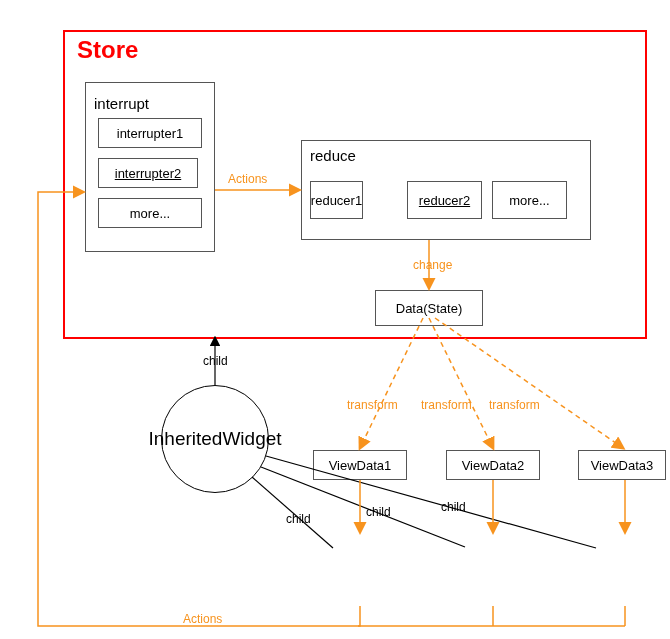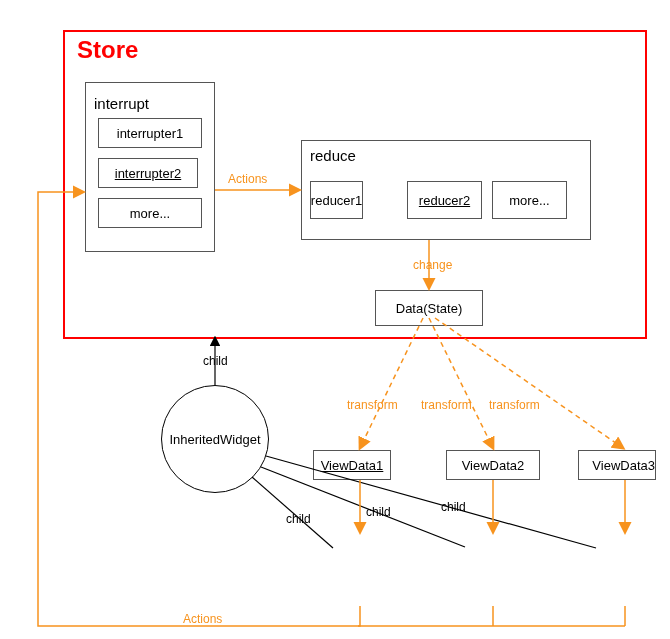--- a/index.html
+++ b/index.html
@@ -48,21 +48,21 @@
   }
   .orange-label { color: #f7931e; }
   .circle {
     position: absolute;
     border: 1px solid #000;
     border-radius: 50%;
     background: #fff;
     display: flex;
     align-items: center;
     justify-content: center;
-    font-size: 13px;
+    font-size: 19px;
     box-sizing: border-box;
   }
   svg { position: absolute; inset: 0; pointer-events: none; }
   .subtitle {
     position: absolute;
     font-size: 15px;
     color: #000;
   }
 </style>
 </head>
@@ -101,27 +101,27 @@
   </div>
 
   <div class="box grey-box" style="left:352px; top:290px; width:108px; height:36px;">
     <span>Data(State)</span>
   </div>
 
   <div class="circle" style="left:138px; top:385px; width:108px; height:108px;">
     <span>InheritedWidget</span>
   </div>
 
-  <div class="box grey-box" style="left:290px; top:450px; width:78px; height:30px;text-decoration:underline;">
+  <div class="box grey-box" style="left:290px; top:450px; width:94px; height:30px;">
     <span>ViewData1</span>
   </div>
   <div class="box grey-box" style="left:423px; top:450px; width:94px; height:30px;text-align:right;">
     <span>ViewData2</span>
   </div>
-  <div class="box grey-box" style="left:555px; top:450px; width:78px; height:30px;justify-content:flex-end;">
+  <div class="box grey-box" style="left:555px; top:450px; width:88px; height:30px;">
     <span>ViewData3</span>
   </div>
 
 
   <div class="label orange-label" style="left:205px; top:172px;">Actions</div>
   <div class="label orange-label" style="left:390px; top:258px;">change</div>
   <div class="label orange-label" style="left:324px; top:398px;">transform</div>
   <div class="label orange-label" style="left:398px; top:398px;">transform</div>
   <div class="label orange-label" style="left:466px; top:398px;">transform</div>
   <div class="label" style="left:180px; top:354px;">child</div>

